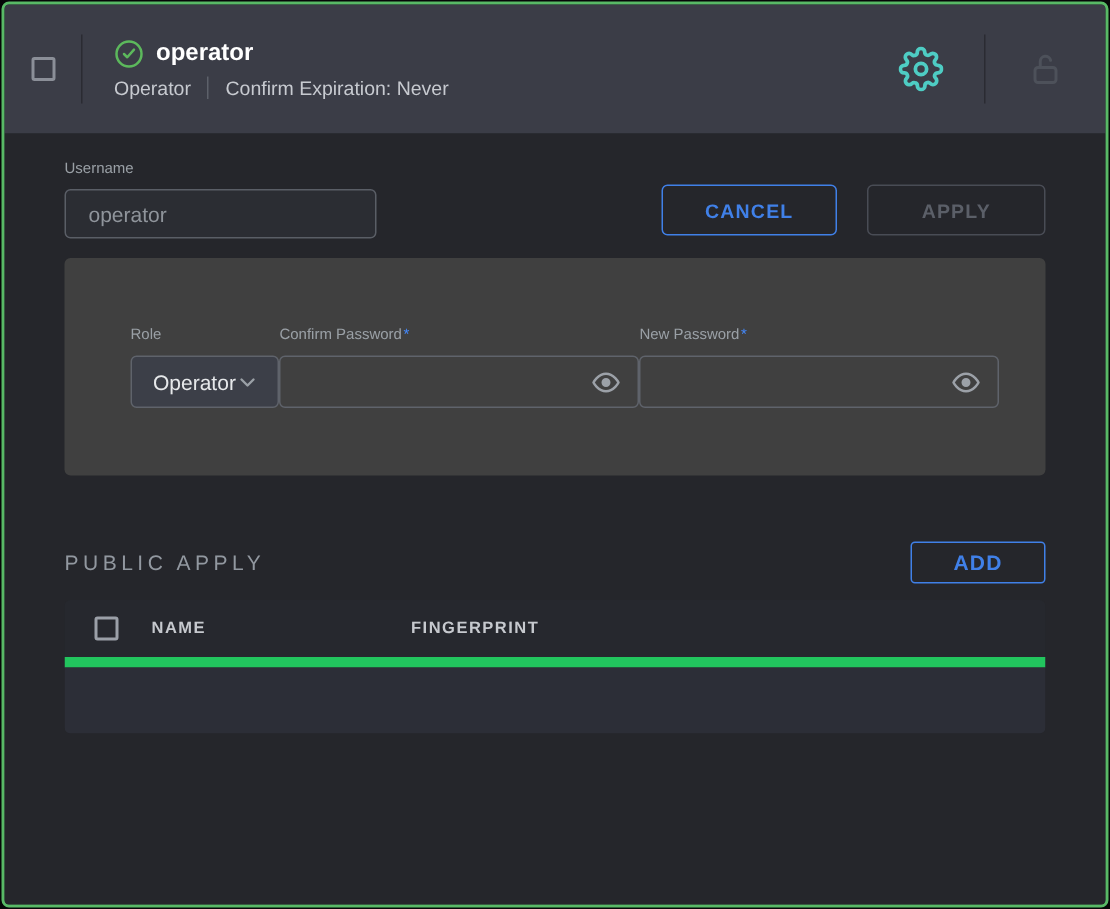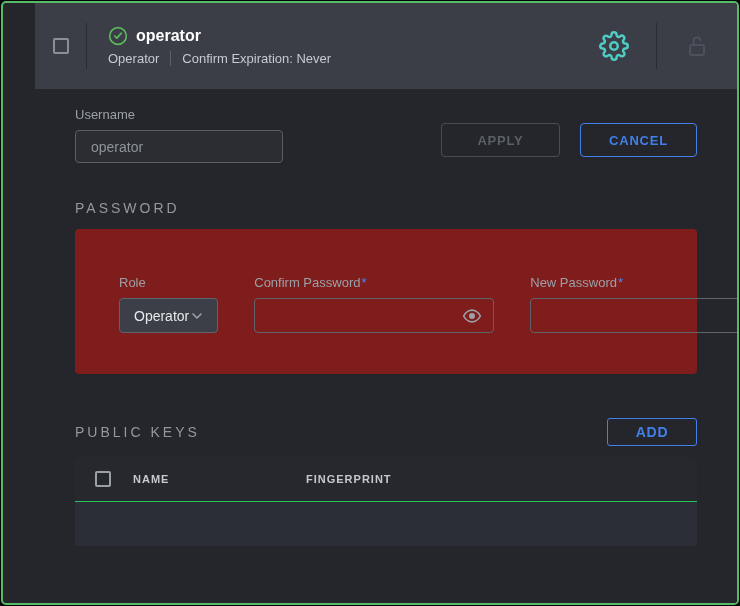--- a/index.html
+++ b/index.html
@@ -5,21 +5,21 @@
   * { margin: 0; padding: 0; box-sizing: border-box; }
   html, body { background: #060708; }
   body {
     font-family: "Liberation Sans", sans-serif;
     width: 740px; height: 606px; overflow: hidden;
   }
   .frame {
     width: 738px; height: 604px; margin: 1px;
     border: 2px solid #58b966; border-radius: 5px;
     background: #25262b; overflow: hidden;
-    display: flex; flex-direction: column; padding-left: 32px;
+    display: flex; flex-direction: column;
   }
   
   .hdr {
     height: 86px; flex: 0 0 86px; background: #3b3d47;
     display: flex; align-items: center; padding-left: 18px;
   }
   .cbx {
     width: 16px; height: 16px; border: 2px solid #8b8f98;
     border-radius: 2px; background: transparent; cursor: pointer; flex: 0 0 auto;
   }
@@ -30,44 +30,44 @@
   .sub-row { display: flex; align-items: center; margin-top: 5px; }
   .sub-text { font-size: 13px; color: #c7cad0; }
   .sub-divider { width: 1px; height: 15px; background: #5d616a; margin: 0 11px; }
   .spacer { flex: 1; }
   .icon-btn { background: none; border: none; cursor: pointer; display: flex; align-items: center; }
   .gear-btn { margin-right: 27px; }
   .lock-btn { margin: 0 28px; }
   
   .content { flex: 1; padding: 0 40px; background: #25262b; }
   .uname-row { display: flex; margin-top: 18px; align-items: flex-start; }
-  .field-label { font-size: 13px; color: #9aa0a6; display: block; }
+  .field-label { font-size: 10px; color: #9aa0a6; display: block; }
   .req { color: #448aff; margin-left: 1px; }
   .uname-input {
     margin-top: 8px; width: 208px; height: 33px;
     background: #2b2d33; border: 1px solid #5a5e66; border-radius: 4px;
     color: #8f949b; font-size: 14px; padding: 0 15px; outline: none;
     font-family: "Liberation Sans", sans-serif;
   }
   .btn-row { display: flex; gap: 20px; margin-left: auto; margin-top: 16px; }
   .btn {
     height: 34px; border-radius: 4px; background: transparent;
     font-size: 13px; font-weight: bold; letter-spacing: 0.8px; cursor: pointer;
     font-family: "Liberation Sans", sans-serif;
   }
   .btn-cancel { width: 117px; border: 1px solid #4080e8; color: #4080e8; }
   .btn-apply  { width: 119px; border: 1px solid #494c55; color: #5b5f68; cursor: default; }
   .section-heading {
     font-size: 14px; letter-spacing: 3px; color: #9298a0; font-weight: normal;
   }
   .pw-heading { margin-top: 37px; }
   .card {
-    margin-top: 13px; height: 145px; background: #7f1d1d; border-radius: 4px;
+    margin-top: 13px; height: 145px; background: #404040; border-radius: 4px;
     padding: 46px 44px 0 44px;
-    display: grid; grid-template-columns: 1fr 1fr 1fr; column-gap: 36px;
+    display: grid; grid-template-columns: 1fr 1fr 1fr; 
   }
   .fld { display: flex; flex-direction: column; }
   .select-box {
     margin-top: 8px; height: 35px; background: #3c3f48;
     border: 1px solid #5f636b; border-radius: 4px;
     display: flex; align-items: center; padding: 0 12px 0 14px; cursor: pointer;
   }
   .select-value { font-size: 14px; color: #e6e8ea; flex: 1; }
   .pw-wrap {
     margin-top: 8px; height: 35px; border: 1px solid #5f636b; border-radius: 4px;
@@ -79,21 +79,21 @@
     font-family: "Liberation Sans", sans-serif;
   }
   .eye-btn { background: none; border: none; cursor: pointer; display: flex; padding: 2px; }
   .pk-row { display: flex; align-items: center; justify-content: space-between; margin-top: 44px; }
   .btn-add { width: 90px; height: 28px; border: 1px solid #4080e8; color: #4080e8;
     background: transparent; border-radius: 3px; font-size: 14px; font-weight: bold;
     letter-spacing: 0.8px; cursor: pointer; font-family: "Liberation Sans", sans-serif; }
   .table { margin-top: 11px; border-radius: 4px; overflow: hidden; }
   .thead {
     height: 45px; background: #26282e; display: flex; align-items: center;
-    padding-left: 20px; border-bottom: 1px solid #22c55e;
+    padding-left: 20px; border-bottom: 7px solid #22c55e;
   }
   .th { font-size: 11px; letter-spacing: 1px; color: #c6c9ce; font-weight: bold; }
   .th-name { margin-left: 22px; width: 173px; }
   .tbody-empty { height: 44px; background: #2c2e37; }
   svg { display: block; }
 </style>
 </head>
 <body>
 
 <div class="frame">
@@ -138,26 +138,25 @@
   </div>
 
   <div class="content">
 
     <div class="uname-row">
       <div class="fld">
         <label class="field-label">Username</label>
         <input class="uname-input" type="text" value="operator" style="">
       </div>
       <div class="btn-row">
+        <button class="btn btn-cancel">CANCEL</button>
         <button class="btn btn-apply">APPLY</button>
-        <button class="btn btn-cancel">CANCEL</button>
-      </div>
-    </div>
-
-    <h2 class="section-heading pw-heading">PASSWORD</h2>
+      </div>
+    </div>
+
 
     <div class="card">
       <div class="fld">
         <label class="field-label">Role</label>
         <div class="select-box">
           <span class="select-value">Operator</span>
           <span>
             <svg width="16" height="16" viewBox="0 0 24 24" fill="none" stroke="#9aa0a6" stroke-width="2.4" stroke-linecap="round" stroke-linejoin="round">
               <polyline points="6 9 12 15 18 9"></polyline>
             </svg>
@@ -188,21 +187,21 @@
                 <path d="M2 12s3.5-7 10-7 10 7 10 7-3.5 7-10 7-10-7-10-7z"></path>
                 <circle cx="12" cy="12" r="2.6" fill="#9ca1a8"></circle>
               </svg>
             </span>
           </button>
         </div>
       </div>
     </div>
 
     <div class="pk-row">
-      <h2 class="section-heading">PUBLIC KEYS</h2>
+      <h2 class="section-heading">PUBLIC APPLY</h2>
       <button class="btn-add">ADD</button>
     </div>
 
     <div class="table">
       <div class="thead">
         <span class="cbx" style="border-color:#9ba0a8"></span>
         <span class="th th-name">NAME</span>
         <span class="th">FINGERPRINT</span>
       </div>
       <div class="tbody-empty"></div>

